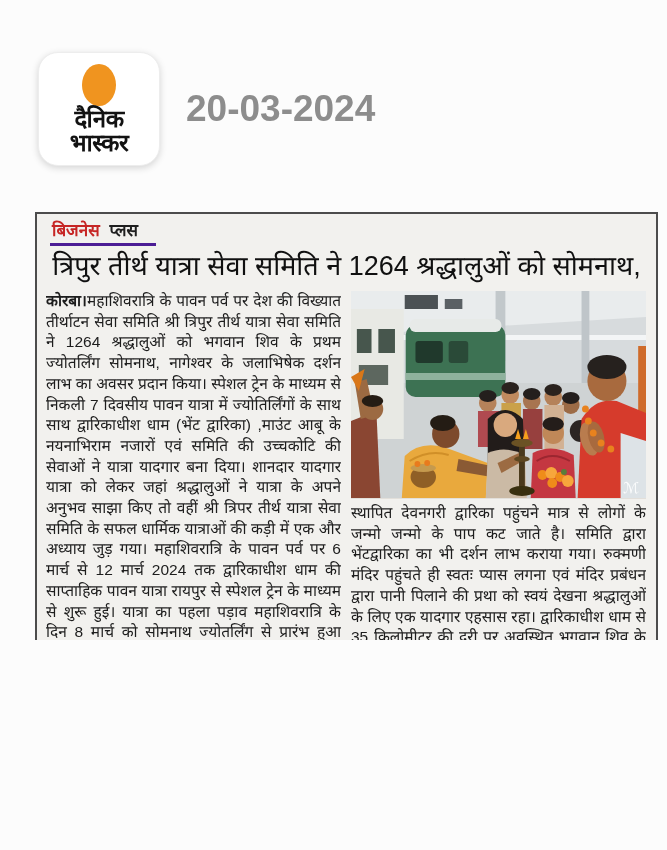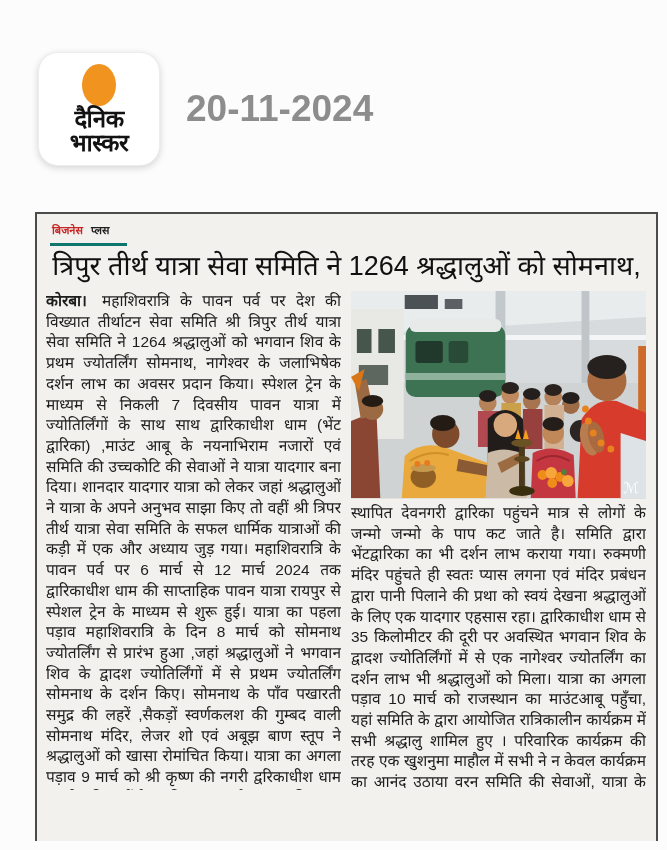--- a/index.html
+++ b/index.html
@@ -1,66 +1,66 @@
 <!DOCTYPE html>
 <html style="--logo_orange: #f0941f; --edition_dark: #2b2b2b; --date_gray: #8d8d8d; --tag_red: #c62625; --headline: #101010; --body_text: #1d1d1d; --paper: #f2f1ee; --clip_border: #4c4c4c;"><head>
 <meta charset="utf-8">
 <style>
   * { margin:0; padding:0; box-sizing:border-box; }
   html,body { width:667px; height:850px; background:#fcfcfc;
     font-family:"Liberation Sans","DejaVu Sans",sans-serif; }
-  .page { position:relative; width:667px; height:841px; overflow:hidden; }
+  .page { position:relative; width:667px; height:640px; overflow:hidden; }
 
   
   .masthead { position:absolute; left:38px; top:52px; display:flex; align-items:center; }
   .logo-card { width:122px; height:114px; background:#ffffff; border:1px solid #ededed;
     border-radius:20px; box-shadow:0 2px 7px rgba(0,0,0,.16);
     display:flex; flex-direction:column; align-items:center; justify-content:center; }
   .logo-dot { width:34px; height:42px; border-radius:50%; background:var(--logo_orange); margin-bottom:1px; }
   .logo-text { display:flex; flex-direction:column; align-items:center;
     font-weight:bold; font-size:24px; line-height:24px; color:#121212; letter-spacing:-.5px; }
   .edition { margin-left:46px; font-size:37px; font-weight:bold; color:var(--edition_dark); white-space:nowrap; }
   .date { margin-left:26px; font-size:37px; font-weight:bold; color:var(--date_gray); white-space:nowrap; }
 
   
   .clipping { position:absolute; left:35px; top:212px; width:623px; height:631px;
     background:var(--paper); border:2px solid var(--clip_border); overflow:hidden; }
-  .tag { display:inline-block; margin:7px 0 0 13px; font-size:11px; font-weight:bold;
-    border-bottom:3px solid #0f766e; padding:0 18px 3px 2px; line-height:19px; }
+  .tag { display:inline-block; margin:7px 0 0 13px; font-size:17px; font-weight:bold;
+    border-bottom:3px solid #4c1d95; padding:0 18px 3px 2px; line-height:19px; }
   .tag-red { color:var(--tag_red); }
   .tag-dark { color:#1f1f1f; margin-left:5px; }
   .headline { margin:3px 4px 0; text-align:center; font-size:27px; line-height:35px;
     font-weight:normal; color:var(--headline); }
   .hl-line { display:block; }
 
   .columns { display:flex; gap:10px; padding:7px 10px 0 9px; height:506px; overflow:hidden; }
   .col { flex:1; font-size:15.5px; line-height:20.7px; text-align:justify;
     color:var(--body_text); overflow:hidden; }
-  .dateline { font-weight:bold; margin-right:15px; }
+  .dateline { font-weight:bold; margin-right:0; }
 
   .photo { position:relative; width:100%; height:207px; margin-bottom:5px;
     background:#cfd3d4; outline:1px solid #e2dfda; }
   .photo svg { display:block; width:100%; height:100%; }
   .watermark { position:absolute; right:7px; bottom:3px; color:rgba(255,255,255,.88);
     font-style:italic; font-size:15px; line-height:15px; }
 </style>
 </head>
 <body>
 
 <div class="page">
 
   <header class="masthead">
     <div class="logo-card">
       <div class="logo-dot"></div>
       <div class="logo-text">
         <span>दैनिक</span>
         <span>भास्कर</span>
       </div>
     </div>
-    <div class="date">20-11-2024</div>
+    <div class="date">20-03-2024</div>
   </header>
 
   <section class="clipping">
 
     <div class="tag">
       <span class="tag-red">बिजनेस</span>
       <span class="tag-dark">प्लस</span>
     </div>
 
     <h1 class="headline">

